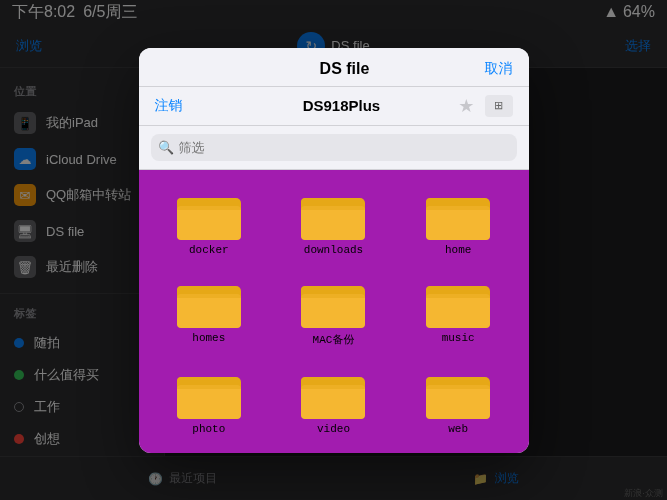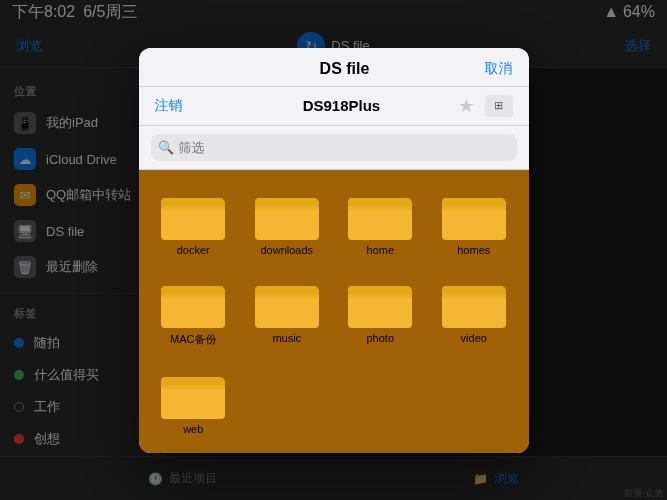--- a/index.html
+++ b/index.html
@@ -262,27 +262,28 @@
       position: absolute;
       left: 8px;
       top: 50%;
       transform: translateY(-50%);
       color: #8e8e93;
       font-size: 13px;
     }
 
     
     .folder-grid {
-      background: #a16207;
+      background: #a21caf;
       padding: 12px;
       display: grid;
-      grid-template-columns: repeat(4, 1fr);
+      grid-template-columns: repeat(3, 1fr);
       gap: 8px;
       max-height: 320px;
       overflow-y: auto;
+      font-family: Liberation Mono, monospace;
     }
     .folder-item {
       display: flex;
       flex-direction: column;
       align-items: center;
       gap: 4px;
       cursor: pointer;
       padding: 6px 4px;
       border-radius: 8px;
     }

